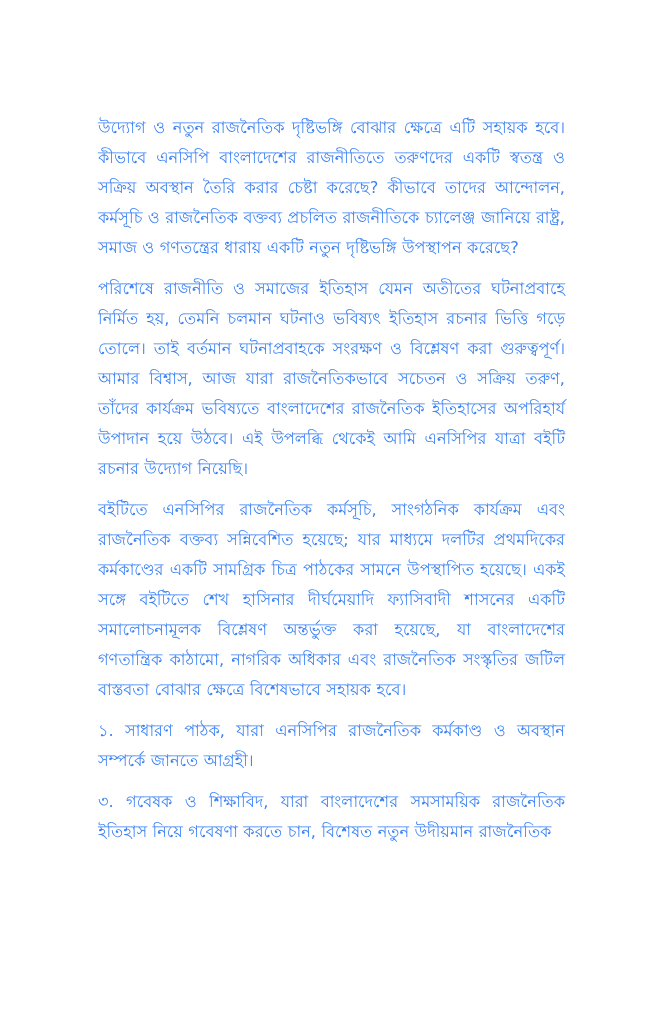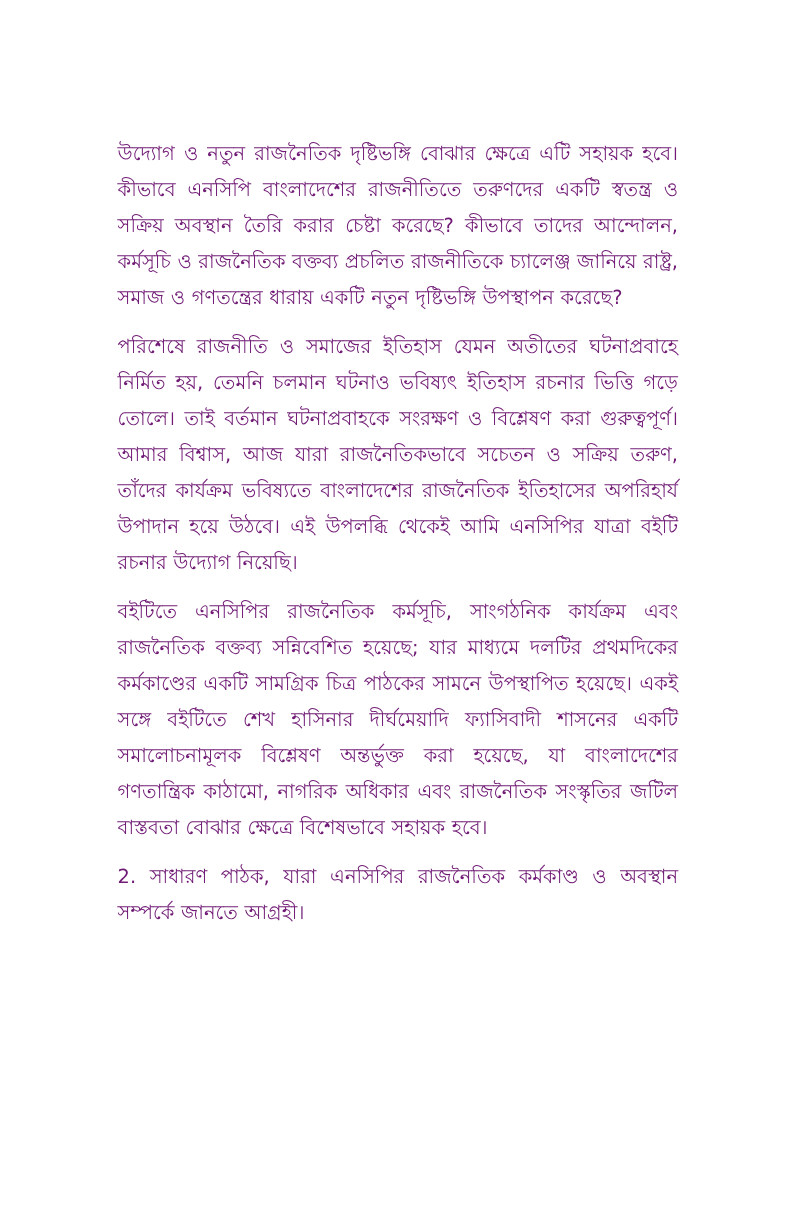--- a/index.html
+++ b/index.html
@@ -25,21 +25,21 @@
   }
 
   .text-column {
     width: 467px;
   }
 
   p.para {
     margin: 0 0 11px 0;
     font-size: 16.2px;
     line-height: 30px;
-    color: #701a75;
+    color: #3b82f6;
     text-align: justify;
     text-justify: inter-word;
     word-spacing: 0.02em;
     font-weight: 400;
     -webkit-font-smoothing: antialiased;
   }
 
   p.para:last-child {
     margin-bottom: 0;
   }
@@ -69,18 +69,19 @@
 <div class="page">
   <div class="text-column">
 
     <p class="para">উদ্যোগ ও নতুন রাজনৈতিক দৃষ্টিভঙ্গি বোঝার ক্ষেত্রে এটি সহায়ক হবে। কীভাবে এনসিপি বাংলাদেশের রাজনীতিতে তরুণদের একটি স্বতন্ত্র ও সক্রিয় অবস্থান তৈরি করার চেষ্টা করেছে? কীভাবে তাদের আন্দোলন, কর্মসূচি ও রাজনৈতিক বক্তব্য প্রচলিত রাজনীতিকে চ্যালেঞ্জ জানিয়ে রাষ্ট্র, সমাজ ও গণতন্ত্রের ধারায় একটি নতুন দৃষ্টিভঙ্গি উপস্থাপন করেছে?</p>
 
     <p class="para"><span>পরিশেষে রাজনীতি ও সমাজের ইতিহাস যেমন অতীতের ঘটনাপ্রবাহে নির্মিত হয়, তেমনি চলমান ঘটনাও ভবিষ্যৎ ইতিহাস রচনার ভিত্তি গড়ে তোলে। তাই বর্তমান ঘটনাপ্রবাহকে সংরক্ষণ ও বিশ্লেষণ করা গুরুত্বপূর্ণ। আমার বিশ্বাস, আজ যারা রাজনৈতিকভাবে সচেতন ও সক্রিয় তরুণ, তাঁদের কার্যক্রম ভবিষ্যতে বাংলাদেশের রাজনৈতিক ইতিহাসের অপরিহার্য উপাদান হয়ে উঠবে। এই উপলব্ধি থেকেই আমি </span><span class="book-title">এনসিপির যাত্রা</span><span> বইটি রচনার উদ্যোগ নিয়েছি।</span></p>
 
     <p class="para">বইটিতে এনসিপির রাজনৈতিক কর্মসূচি, সাংগঠনিক কার্যক্রম এবং রাজনৈতিক বক্তব্য সন্নিবেশিত হয়েছে; যার মাধ্যমে দলটির প্রথমদিকের কর্মকাণ্ডের একটি সামগ্রিক চিত্র পাঠকের সামনে উপস্থাপিত হয়েছে। একই সঙ্গে বইটিতে শেখ হাসিনার দীর্ঘমেয়াদি ফ্যাসিবাদী শাসনের একটি সমালোচনামূলক বিশ্লেষণ অন্তর্ভুক্ত করা হয়েছে, যা বাংলাদেশের গণতান্ত্রিক কাঠামো, নাগরিক অধিকার এবং রাজনৈতিক সংস্কৃতির জটিল বাস্তবতা বোঝার ক্ষেত্রে বিশেষভাবে সহায়ক হবে।</p>
 
 
-    <p class="para list-item">2. সাধারণ পাঠক, যারা এনসিপির রাজনৈতিক কর্মকাণ্ড ও অবস্থান সম্পর্কে জানতে আগ্রহী।</p>
+    <p class="para list-item">১. সাধারণ পাঠক, যারা এনসিপির রাজনৈতিক কর্মকাণ্ড ও অবস্থান সম্পর্কে জানতে আগ্রহী।</p>
 
 
+    <p class="para list-item continues">৩. গবেষক ও শিক্ষাবিদ, যারা বাংলাদেশের সমসাময়িক রাজনৈতিক ইতিহাস নিয়ে গবেষণা করতে চান, বিশেষত নতুন উদীয়মান রাজনৈতিক</p>
 
   </div>
 </div>
 
 </body></html>

